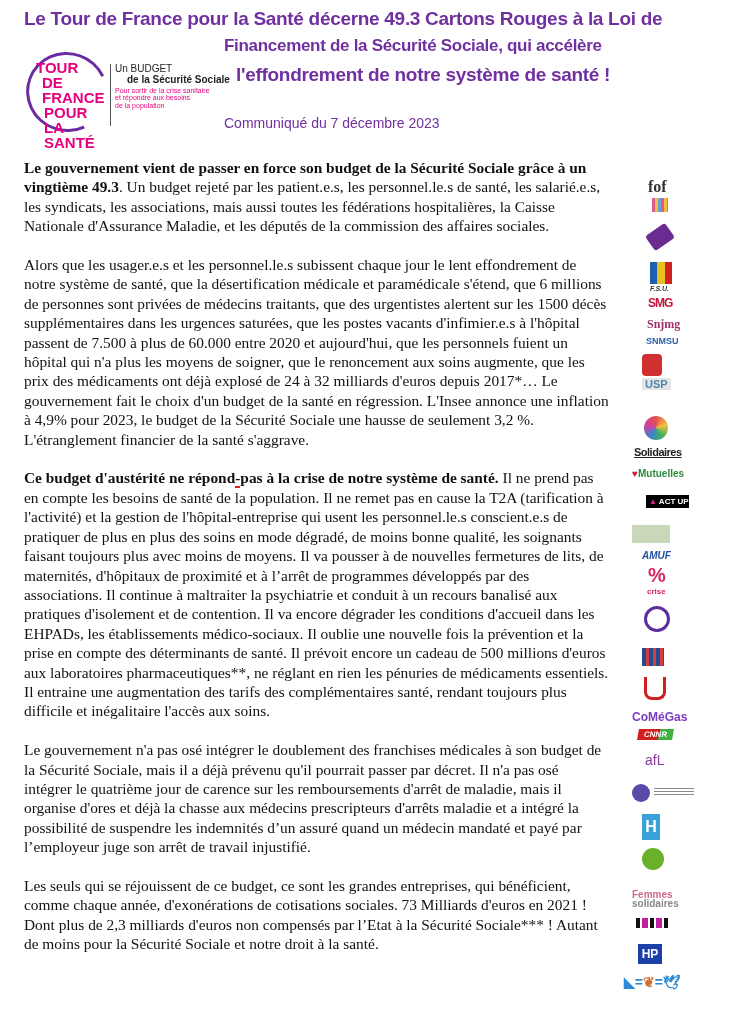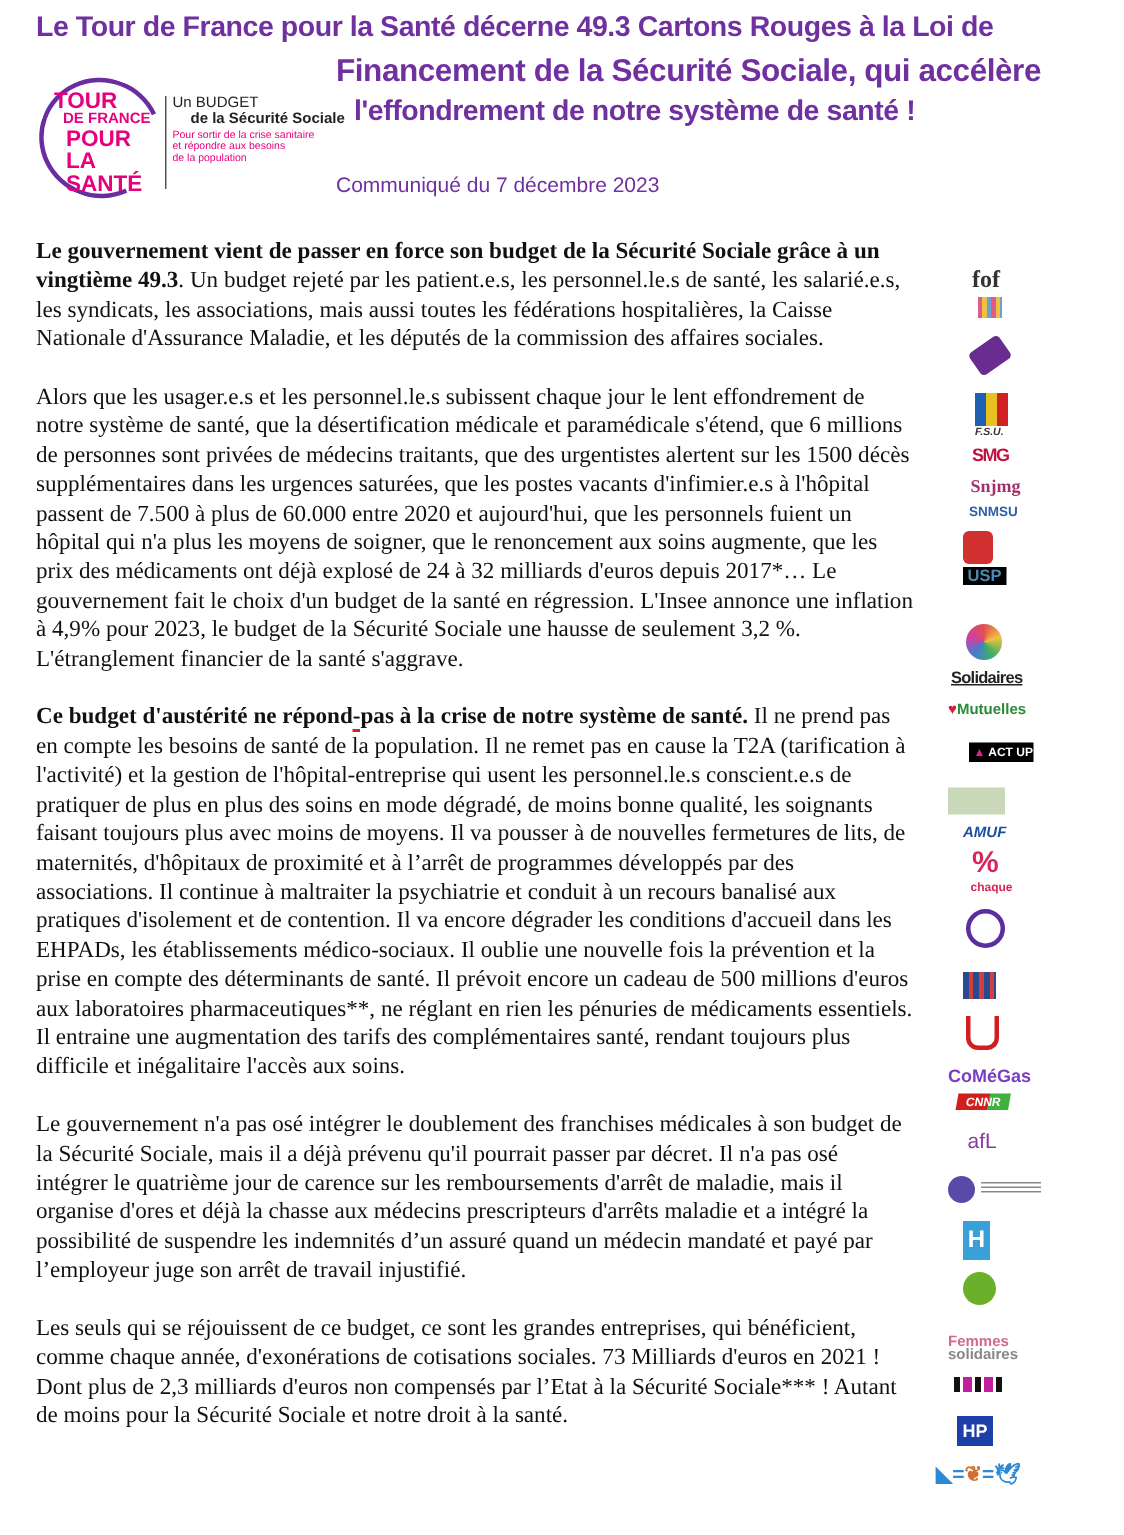--- a/index.html
+++ b/index.html
@@ -1,28 +1,28 @@
 <!DOCTYPE html>
 <html><head>
 <meta charset="utf-8">
 <style>
   html, body { margin: 0; padding: 0; background: #ffffff; }
   body { width: 749px; height: 1023px; position: relative; overflow: hidden; font-family: "Liberation Serif", serif; color: #111; }
 
   .header { position: absolute; left: 0; top: 0; width: 749px; height: 140px; }
   .title-line1 { position: absolute; left: 24px; top: 8px; font-family: "Liberation Sans", sans-serif; font-weight: bold; font-size: 19px; color: #7030a0; letter-spacing: -0.3px; white-space: nowrap; }
-  .title-line2 { position: absolute; left: 224px; top: 36px; font-family: "Liberation Sans", sans-serif; font-weight: bold; font-size: 21px; color: #7030a0; letter-spacing: -0.3px; white-space: nowrap; }
+  .title-line2 { position: absolute; left: 224px; top: 36px; font-family: "Liberation Sans", sans-serif; font-weight: bold; font-size: 17px; color: #7030a0; letter-spacing: -0.3px; white-space: nowrap; }
   .title-line3 { position: absolute; left: 224px; top: 64px; font-family: "Liberation Sans", sans-serif; font-weight: bold; font-size: 19px; color: #7030a0; letter-spacing: -0.3px; white-space: nowrap; margin-left: 12px; }
   .date-line { position: absolute; left: 224px; top: 115px; font-family: "Liberation Sans", sans-serif; font-weight: normal; font-size: 14px; color: #7030a0; white-space: nowrap; }
 
   .logo { position: absolute; left: 24px; top: 50px; width: 200px; height: 80px; }
   .logo-ring { position: absolute; left: 2px; top: 2px; width: 76px; height: 74px; border: 3px solid #6a2ca0; border-radius: 50%; border-right-color: transparent; transform: rotate(20deg); }
   .logo-text { position: absolute; left: 12px; top: 10px; width: 70px; font-family: "Liberation Sans", sans-serif; font-weight: bold; color: #e6007e; line-height: 1; }
   .logo-text .t1 { font-size: 15px; display:block; }
-  .logo-text .t2 { font-size: 10px; display:block; margin-left: 6px; }
+  .logo-text .t2 { font-size: 15px; display:block; margin-left: 6px; }
   .logo-text .t3 { font-size: 15px; display:block; margin-left: 8px; }
   .logo-sep { position: absolute; left: 86px; top: 14px; width: 1px; height: 62px; background: #555; }
   .logo-sub { position: absolute; left: 91px; top: 14px; font-family: "Liberation Sans", sans-serif; line-height: 1.05; white-space: nowrap; }
   .logo-sub .s1 { font-size: 10px; color: #222; display:block; }
   .logo-sub .s2 { font-size: 10px; color: #222; display:block;margin-left:12px; }
   .logo-sub .s3 { font-size: 7px; color: #e6007e; display:block; margin-top: 2px; }
   .logo-sub .s4 { font-size: 7px; color: #e6007e; display:block; }
   .logo-sub .s5 { font-size: 7px; color: #e6007e; display:block; }
 
   .body { position: absolute; left: 24px; top: 158px; width: 586px; font-size: 15.4px; line-height: 19.4px; }
@@ -83,36 +83,36 @@
   <div class="box" style="left:30px;top:84px;width:22px;height:22px;background:linear-gradient(90deg,#1f5fb0 0 33%,#e8c020 33% 66%,#d02020 66%);"></div>
   <div class="lg" style="left:30px;top:107px;font-size:7px;color:#333;font-style:italic">F.S.U.</div>
 
   <div class="lg" style="left:28px;top:118px;font-size:12px;font-weight:bold;color:#c0143c;letter-spacing:-1px">SMG</div>
 
   <div class="lg" style="left:27px;top:139px;font-family:'Liberation Serif',serif;font-size:12px;color:#a0306a">Snjmg</div>
 
   <div class="lg" style="left:26px;top:158px;font-size:9px;font-weight:bold;color:#2e5ea8">SNMSU</div>
 
   <div class="box" style="left:22px;top:176px;width:20px;height:22px;background:#d03030;border-radius:4px;"></div>
-  <div class="lg" style="left:22px;top:200px;font-size:11px;font-weight:bold;color:#4a8ab0;background:#000000;padding:0 3px">USP</div>
+  <div class="lg" style="left:22px;top:200px;font-size:11px;font-weight:bold;color:#4a8ab0;background:#e5e5e5;padding:0 3px">USP</div>
 
   <div class="box" style="left:24px;top:238px;width:24px;height:24px;border-radius:50%;background:conic-gradient(#e05050,#f0c040,#40b060,#4080d0,#d040a0,#e05050);"></div>
 
   <div class="lg" style="left:14px;top:268px;font-size:11px;font-weight:bold;color:#222;text-decoration:underline;letter-spacing:-0.5px">Solidaires</div>
 
   <div class="lg" style="left:12px;top:290px;font-size:10px;font-weight:bold;color:#2a8a3a"><span style="color:#d02040">♥</span><span>Mutuelles</span></div>
 
   <div class="lg" style="left:26px;top:317px;width:40px;height:13px;background:#000;color:#fff;font-size:8px;font-weight:bold;line-height:13px;padding-left:3px"><span style="color:#e0208a">▲</span> <span>ACT UP</span></div>
 
   <div class="box" style="left:12px;top:347px;width:38px;height:18px;background:#c8d8b8;"></div>
 
   <div class="lg" style="left:22px;top:372px;font-size:10px;font-weight:bold;color:#1d4fa0;font-style:italic">AMUF</div>
 
   <div class="lg" style="left:28px;top:386px;font-size:20px;font-weight:bold;color:#d8265a">%</div>
-  <div class="lg" style="left:27px;top:409px;font-size:8px;color:#d8265a">chaque</div>
+  <div class="lg" style="left:27px;top:409px;font-size:8px;color:#d8265a">crise</div>
 
   <div class="box" style="left:24px;top:428px;width:20px;height:20px;border-radius:50%;border:3px solid #5b2d9e;"></div>
 
   <div class="box" style="left:22px;top:470px;width:22px;height:18px;background:repeating-linear-gradient(90deg,#2a4a90 0 4px,#d04040 4px 7px);"></div>
 
   <div class="box" style="left:24px;top:499px;width:16px;height:20px;border:3px solid #d11f1f;border-top:none;border-radius:0 0 8px 8px;"></div>
 
   <div class="lg" style="left:12px;top:532px;font-size:12px;font-weight:bold;color:#7a3cc0">CoMéGas</div>
 
   <div class="lg" style="left:18px;top:551px;font-size:8px;font-weight:bold;color:#fff;background:linear-gradient(90deg,#d11f1f 60%,#40b040 60%);padding:1px 6px;transform:skewX(-10deg)">CNNR</div>

